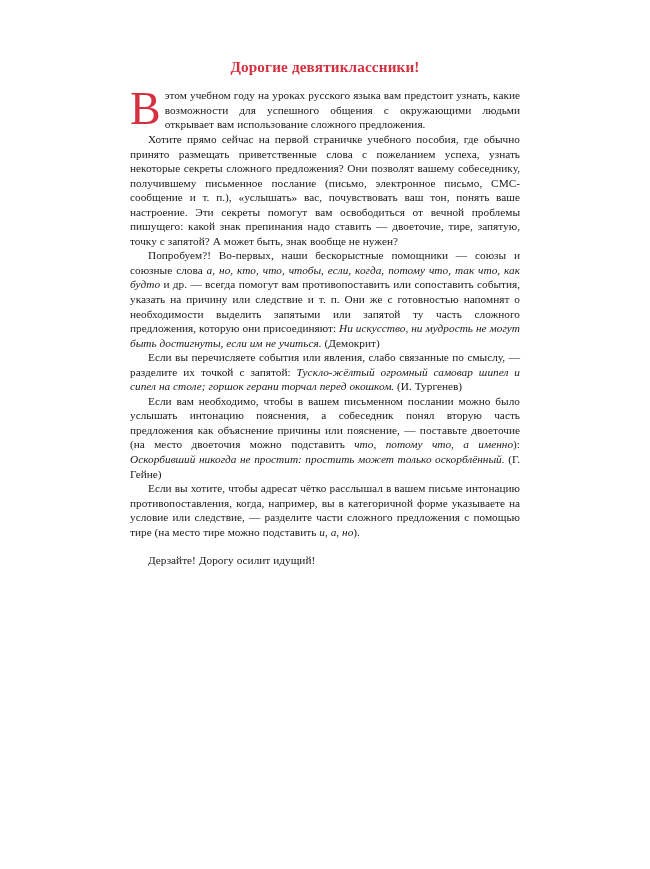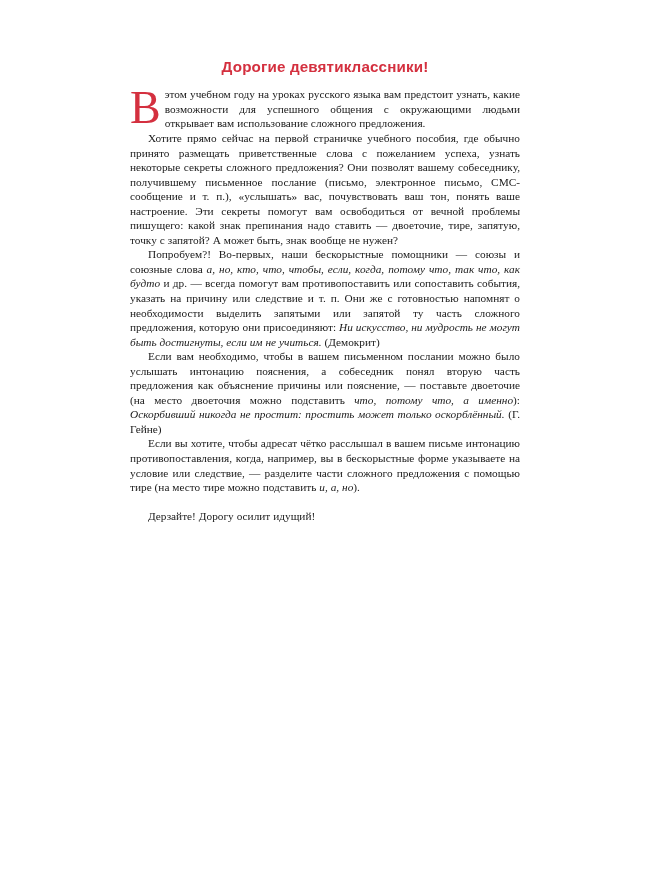--- a/index.html
+++ b/index.html
@@ -24,21 +24,21 @@
   }
 
   .content {
     position: absolute;
     left: 130px;
     top: 58px;
     width: 390px;
   }
 
   .page-title {
-    font-family: Liberation Sans, sans-serif;
+    font-family: Liberation Serif, serif;
     color: #d4303f;
     font-size: 15.2px;
     font-weight: 700;
     text-align: center;
     letter-spacing: 0.15px;
     margin: 0 0 12px 0;
     white-space: nowrap;
   }
 
   .body-text p {
@@ -88,23 +88,24 @@
 
       <p class="dropcap-para">
         <span class="dropcap">В</span><span>этом учебном году на уроках русского языка вам предстоит узнать, какие возможности для успешного общения с окружающими людьми открывает вам использование сложного предложения.</span>
       </p>
 
       <p><span>Хотите прямо сейчас на первой страничке учебного пособия, где обычно принято размещать приветственные слова с пожеланием успеха, узнать некоторые секреты сложного предложения? Они позволят вашему собеседнику, получившему письменное послание (письмо, электронное письмо, СМС-сообщение и т. п.), «услышать» вас, почувствовать ваш тон, понять ваше настроение. Эти секреты помогут вам освободиться от вечной проблемы пишущего: какой знак препинания надо ставить — двоеточие, тире, запятую, точку с запятой? А может быть, знак вообще не нужен?</span></p>
 
       <p><span>Попробуем?! Во-первых, наши бескорыстные помощники — союзы и союзные слова </span><i>а, но, кто, что, чтобы, если, когда, потому что, так что, как будто</i><span> и др. — всегда помогут вам противопоставить или сопоставить события, указать на причину или следствие и т. п. Они же с готовностью напомнят о необходимости выделить запятыми или запятой ту часть сложного предложения, которую они присоединяют: </span><i>Ни искусство, ни мудрость не могут быть достигнуты, если им не учиться.</i><span> (Демокрит)</span></p>
 
 
+      <p><span>Если вы перечисляете события или явления, слабо связанные по смыслу, — разделите их точкой с запятой: </span><i>Тускло-жёлтый огромный самовар шипел и сипел на столе; горшок герани торчал перед окошком.</i><span> (И. Тургенев)</span></p>
 
       <p><span>Если вам необходимо, чтобы в вашем письменном послании можно было услышать интонацию пояснения, а собеседник понял вторую часть предложения как объяснение причины или пояснение, — поставьте двоеточие (на место двоеточия можно подставить </span><i>что, потому что, а именно</i><span>): </span><i>Оскорбивший никогда не простит: простить может только оскорблённый.</i><span> (Г. Гейне)</span></p>
 
-      <p><span>Если вы хотите, чтобы адресат чётко расслышал в вашем письме интонацию противопоставления, когда, например, вы в бескорыстные форме указываете на условие или следствие, — разделите части сложного предложения с помощью тире (на место тире можно подставить </span><i>и, а, но</i><span>).</span></p>
+      <p><span>Если вы хотите, чтобы адресат чётко расслышал в вашем письме интонацию противопоставления, когда, например, вы в категоричной форме указываете на условие или следствие, — разделите части сложного предложения с помощью тире (на место тире можно подставить </span><i>и, а, но</i><span>).</span></p>
 
 
       <p class="closing"><span>Дерзайте! Дорогу осилит идущий!</span></p>
 
     </div>
   </div>
 </div>
 
 </body></html>

